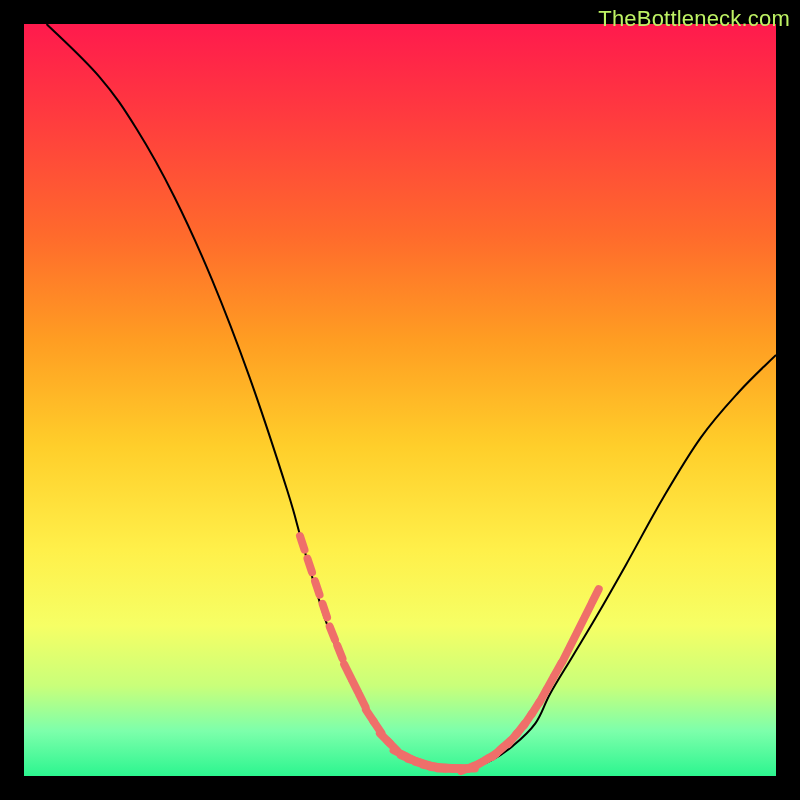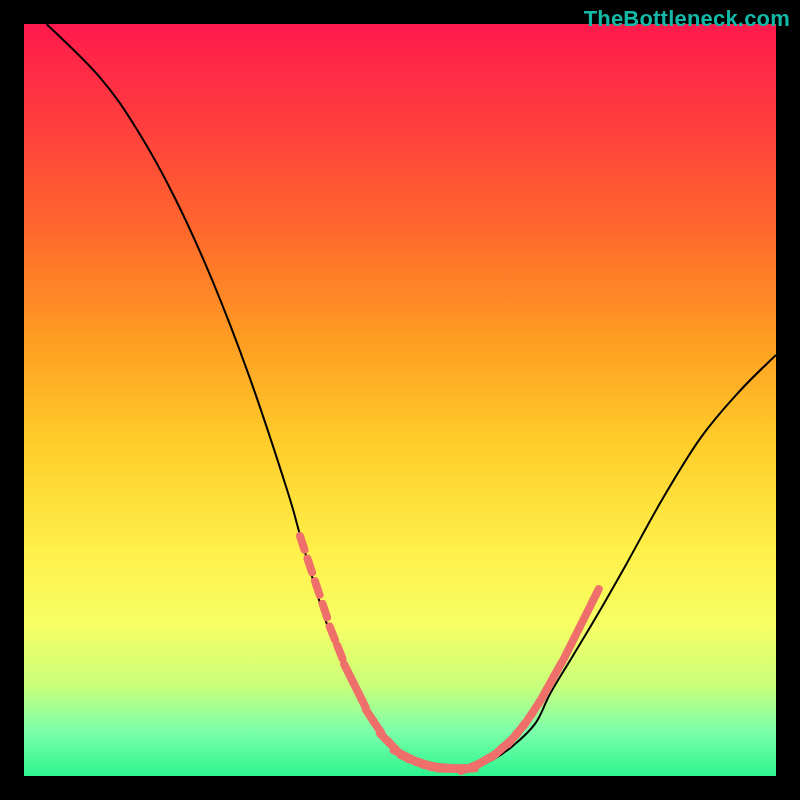--- a/index.html
+++ b/index.html
@@ -27,22 +27,22 @@
       #c9ff7a 88%,
       #7dffab 94%,
       #2cf58f 100%);
   }
   .watermark {
     position: absolute;
     top: 6px;
     right: 10px;
     font-family: Arial, Helvetica, sans-serif;
     font-size: 22px;
-    font-weight: 700;
-    color: #14b8a6;
+    font-weight: 400;
+    color: #bef264;
     letter-spacing: 0.2px;
     user-select: none;
   }
   svg.curve {
     position: absolute;
     inset: 0;
     width: 100%;
     height: 100%;
   }
 </style>

